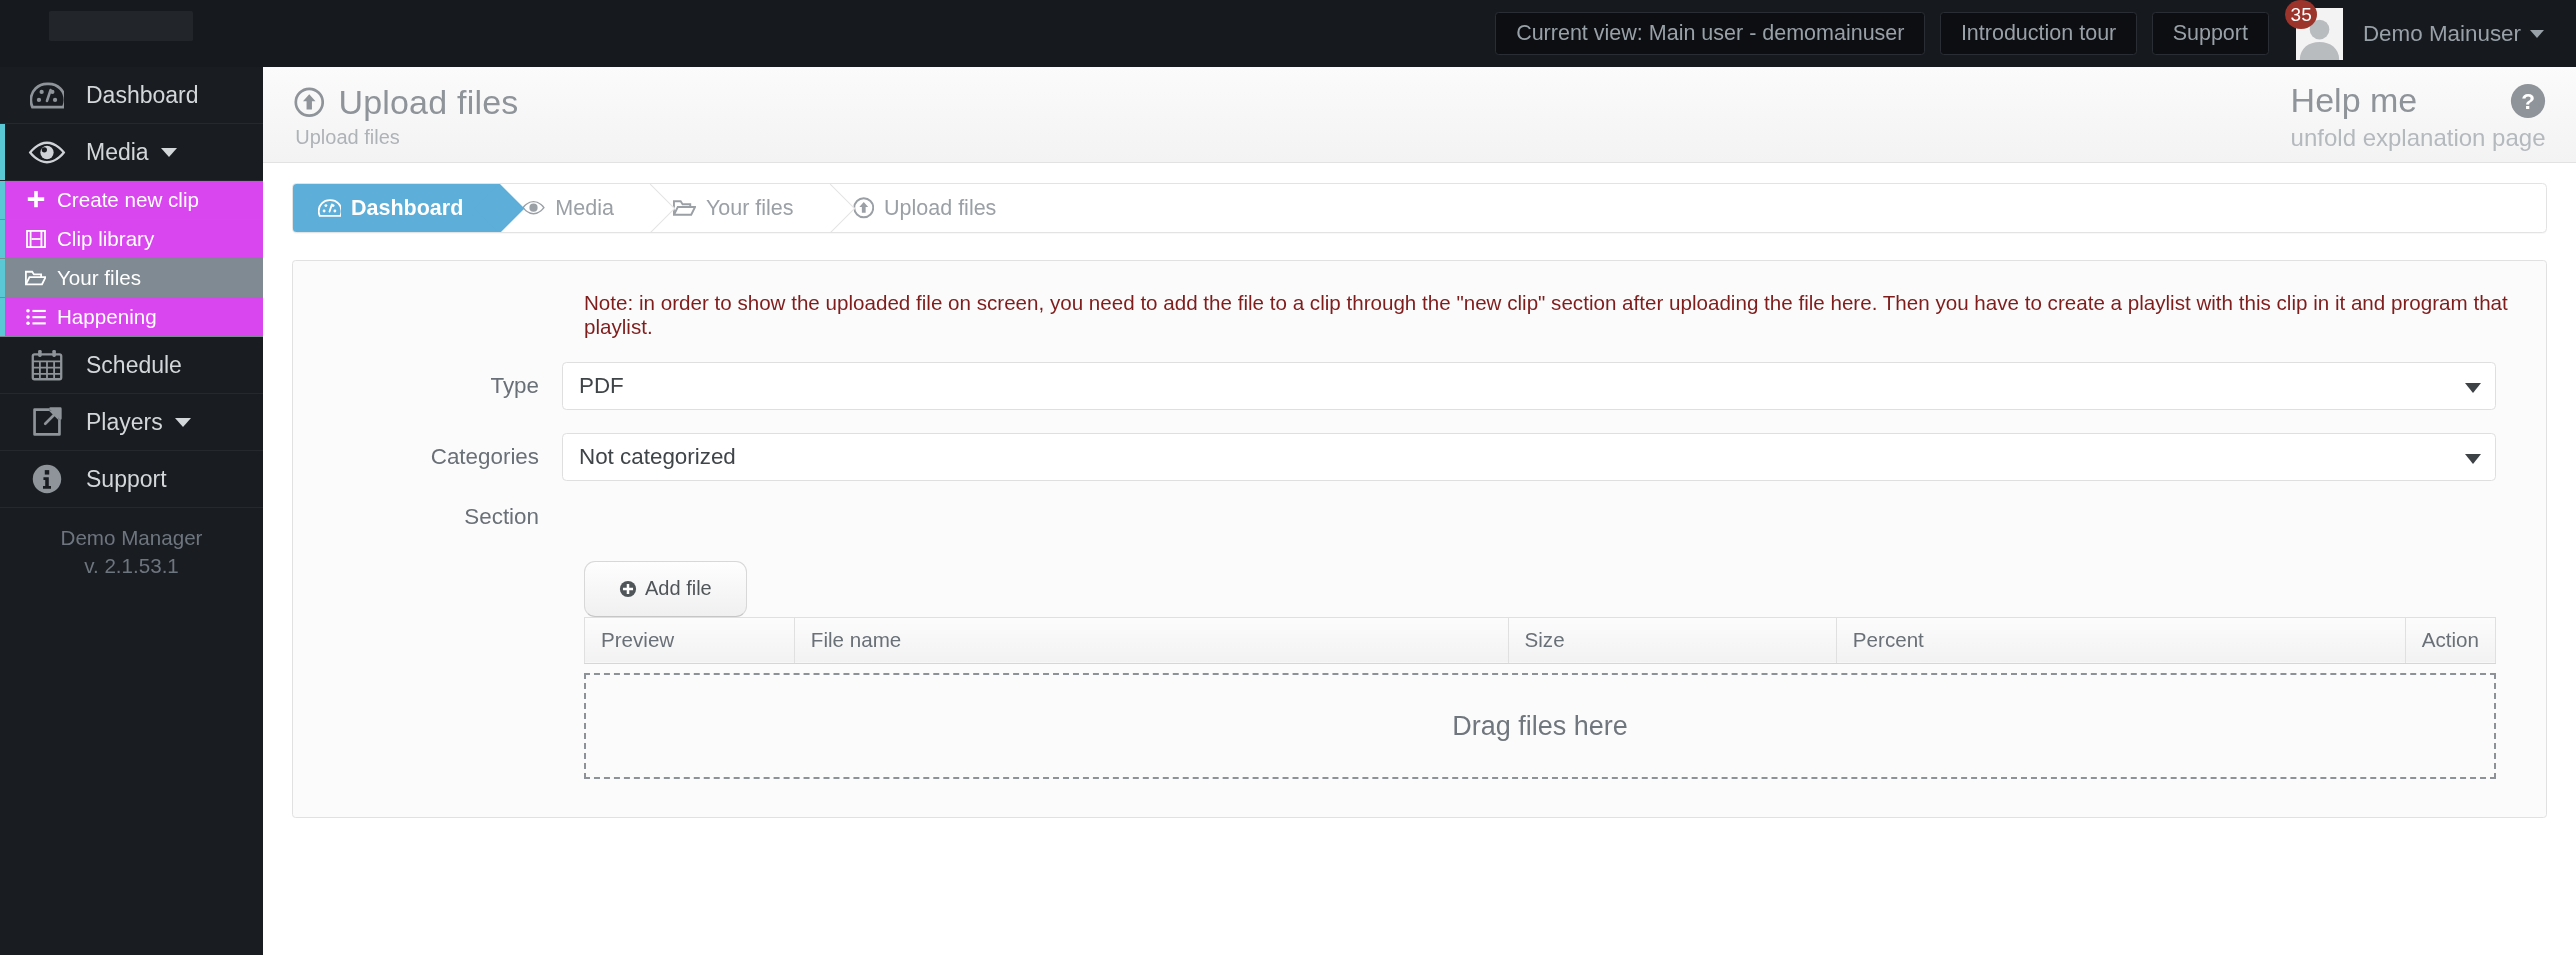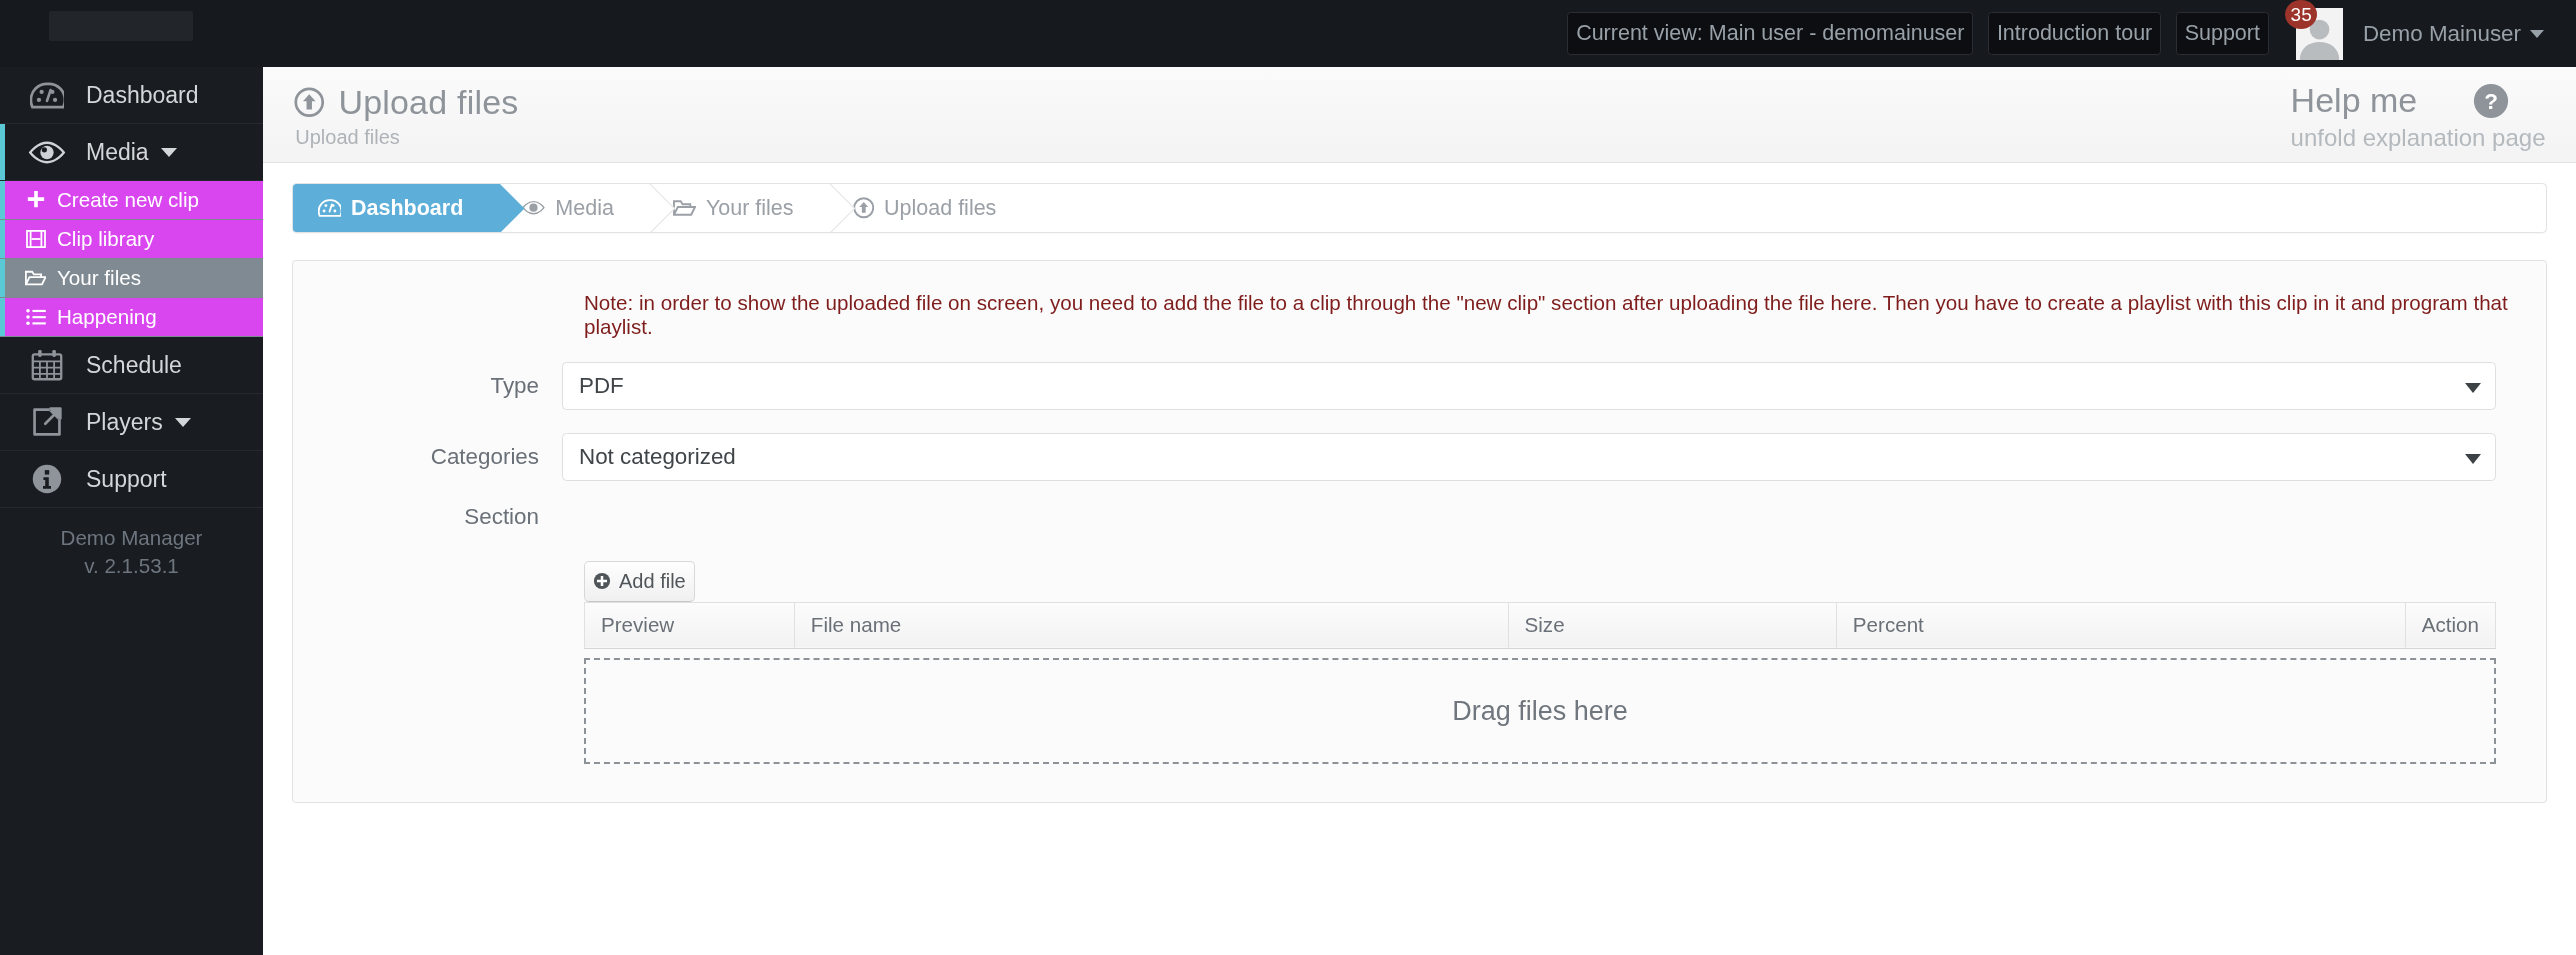--- a/index.html
+++ b/index.html
@@ -21,21 +21,21 @@
   }
   .topbar-logo {
     position: absolute; left: 49px; top: 10.8px;
     width: 144px; height: 30.5px;
     background: #22262b;
     border-radius: 1.8px;
   }
   .tb-btn {
     height: 43px;
     display: flex; align-items: center;
-    padding: 0 8px;
+    padding: 0 20px;
     background: #0c0e11;
     border: 0.9px solid #2a2e34;
     border-radius: 3.6px;
     color: #98a0a8;
     font-size: 21.5px;
     margin-left: 14.4px;
     white-space: nowrap;
     cursor: pointer;
   }
   .tb-btn:first-of-type { margin-left: 0; }
@@ -162,21 +162,21 @@
   .ph-ico { margin-right: 14.4px; display:flex; align-items:center; }
   .ph-sub {
     color: #aeb3b8; font-size: 20px;
     margin-top: 3.6px; margin-left: 1.8px;
   }
   .ph-help {
     position: absolute; right: 30.5px; top: 14.4px;
     text-align: right;
   }
   .ph-help-title {
-    display: flex; align-items: center; justify-content: flex-start;
+    display: flex; align-items: center; justify-content: space-between;
     color: #8e949a; font-size: 34px; gap: 41px;
   }
   .ph-help-title .q { margin-left: 14.4px; display:flex; }
   .ph-help-sub { color: #b4b9be; font-size: 24px; margin-top: 4px; }
 
   
   .crumbs-wrap {
     padding: 20px 29px 0 29px;
   }
   .crumbs {
@@ -267,26 +267,26 @@
     width: 0; height: 0;
     border-left: 8px solid transparent;
     border-right: 8px solid transparent;
     border-top: 10px solid #3d4246;
   }
 
   
   .uploader { margin: 30.5px 50px 0 291px; }
   .addfile-btn {
     display: inline-flex; align-items: center;
-    height: 41px;
-    padding: 0 8px;
+    height: 56px;
+    padding: 0 34px;
     background: linear-gradient(#fefefe, #f0f0f0);
     border: 0.9px solid #d8d8d8;
     border-bottom-color: #c6c6c6;
-    border-radius: 5px;
+    border-radius: 11px;
     color: #50555a;
     font-size: 20px;
     cursor: pointer;
   }
   .addfile-btn .plus { margin-right: 8px; display:flex; align-items:center; }
   .ftable { width: 100%; border-collapse: collapse; }
   .ftable th {
     background: linear-gradient(#fcfcfc, #f2f2f2);
     border: 0.9px solid #e0e0e0;
     border-bottom-color: #d6d6d6;

